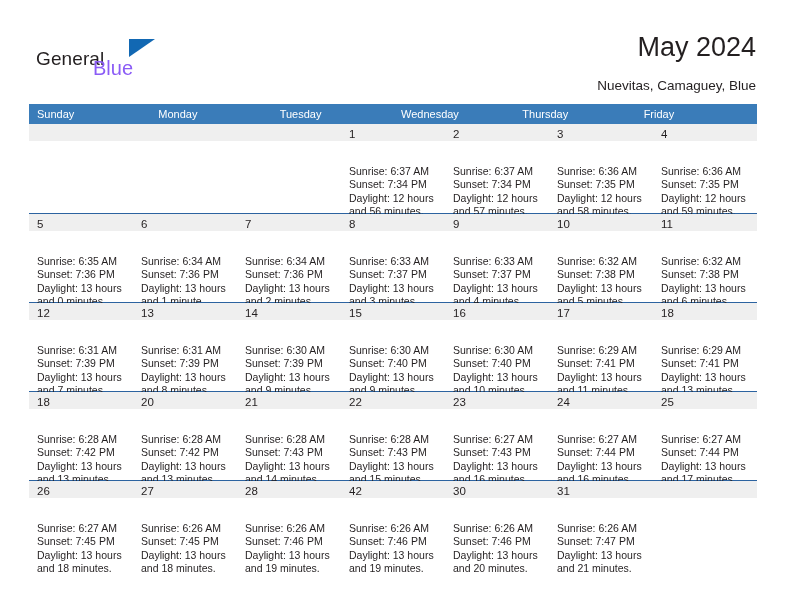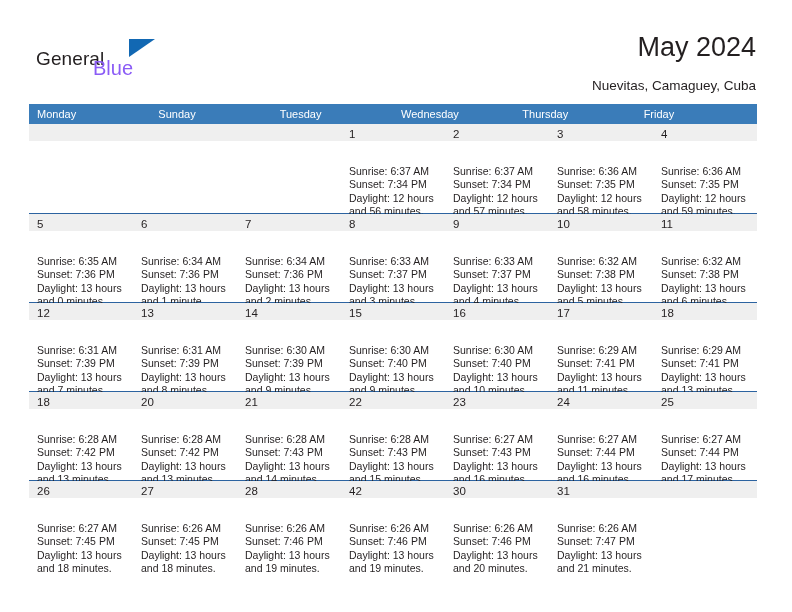--- a/index.html
+++ b/index.html
@@ -147,28 +147,28 @@
 
   <div class="header">
 
     <div class="logo">
       <span class="logo-general">General</span>
       <span class="logo-tri"></span>
       <span class="logo-blue">Blue</span>
     </div>
 
     <div class="title">May 2024</div>
-    <div class="subtitle">Nuevitas, Camaguey, Cuba</div>
+    <div class="subtitle">Nuevitas, Camaguey, Blue</div>
   </div>
 
   <div class="calendar">
 
     <div class="dow-row">
+      <div class="dow">Sunday</div>
       <div class="dow">Monday</div>
-      <div class="dow">Sunday</div>
       <div class="dow">Tuesday</div>
       <div class="dow">Wednesday</div>
       <div class="dow">Thursday</div>
       <div class="dow">Friday</div>
     </div>
 
     <div id="weeks-container">
         <div class="week">
           <div class="cell empty">
             <div class="daynum-band"><span class="daynum"></span></div>

